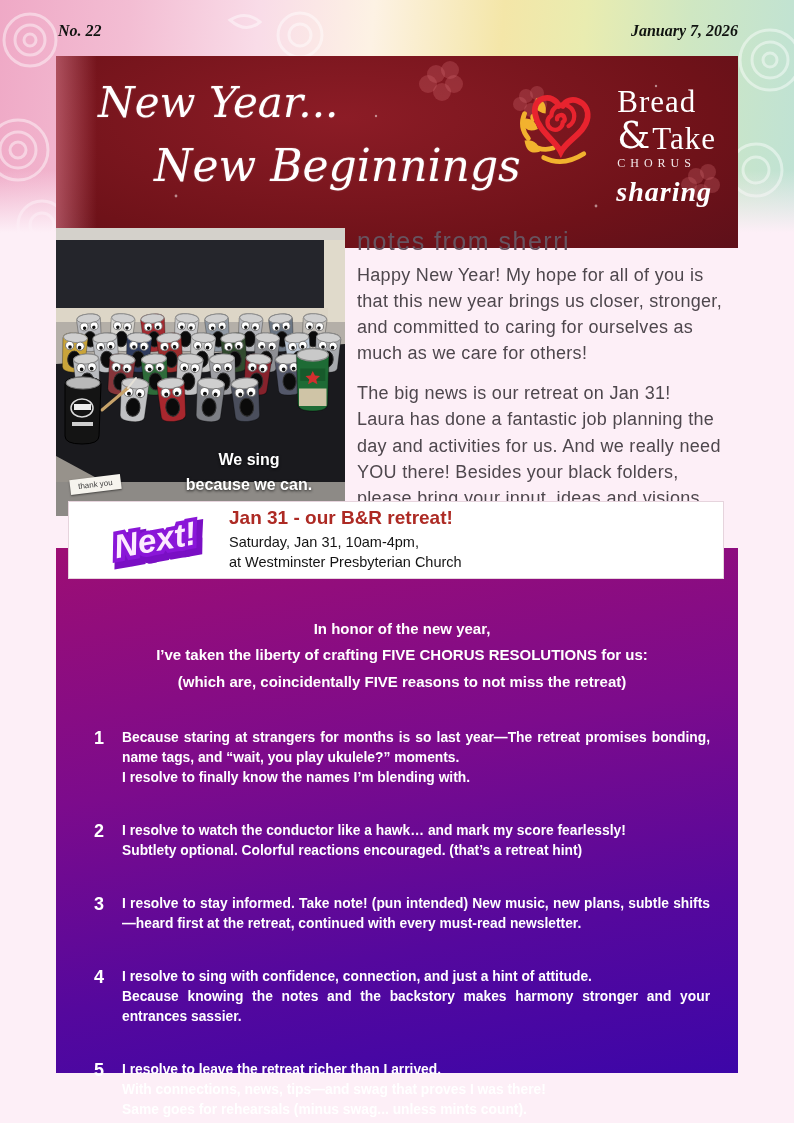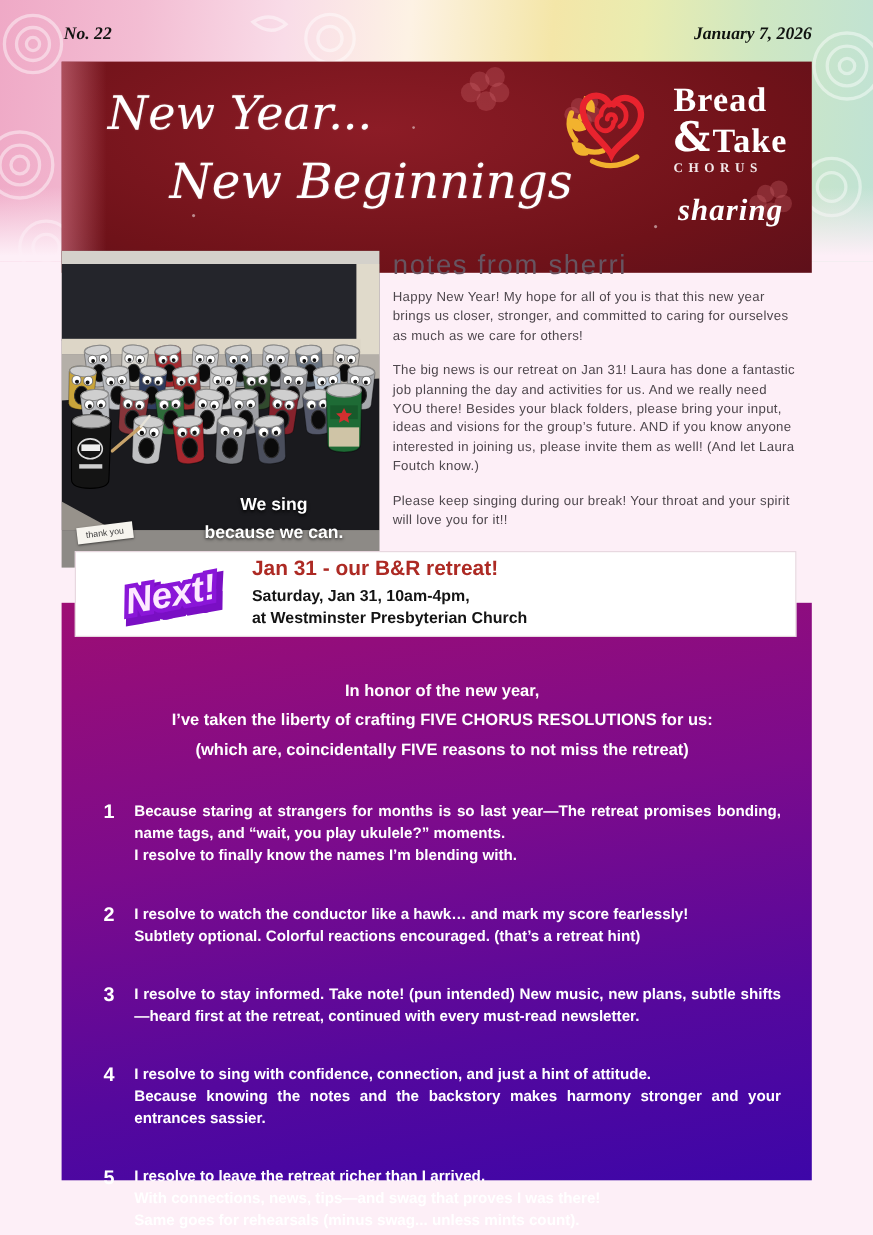--- a/index.html
+++ b/index.html
@@ -20,48 +20,48 @@
   
   .banner{position:absolute;left:56px;top:56px;width:682px;height:192px;
     background:radial-gradient(120% 150% at 42% 32%,#8c1c26 0%,#6f1219 45%,#570f1a 75%,#470d17 100%);
     overflow:hidden;}
   .banner::before{content:"";position:absolute;inset:0;
     background:linear-gradient(90deg,rgba(246,154,176,.45) 0%,rgba(246,154,176,0) 6%);}
   .script{position:absolute;color:#fff;font-family:"DejaVu Serif",serif;font-style:italic;font-weight:400;
     text-shadow:0 0 2px rgba(255,255,255,.25);white-space:nowrap;}
   .script.l1{left:42px;top:22px;font-size:42px;}
   .script.l2{left:98px;top:84px;font-size:44px;}
-  .brand{position:absolute;right:22px;top:14px;display:flex;align-items:center;gap:16px;font-weight:bold;}
+  .brand{position:absolute;right:22px;top:25px;display:flex;align-items:center;gap:16px;}
   .brand-text{color:#fff;font-family:"Liberation Serif",serif;line-height:1;}
   .brand-text .b1{font-size:31px;letter-spacing:1px;}
   .brand-text .b2{font-size:31px;display:flex;align-items:flex-end;letter-spacing:1px;}
   .brand-text .amp{font-size:37px;margin-right:1px;font-family:"DejaVu Serif",serif;}
   .brand-text .b3{font-size:12px;letter-spacing:5px;margin-top:3px;color:#f3e9ea;}
   .tagline{position:absolute;right:26px;top:120px;color:#fff;font-family:"Liberation Serif",serif;
     font-style:italic;font-weight:bold;font-size:28px;letter-spacing:1px;}
 
   
   .photo{position:absolute;left:56px;top:228px;width:289px;height:288px;background:#8d8a86;overflow:hidden;}
   .photo-caption{position:absolute;right:6px;bottom:18px;width:180px;text-align:center;color:#fff;
     font-weight:bold;font-size:16px;line-height:1.55;text-shadow:0 1px 3px rgba(0,0,0,.8);}
   .thankyou{position:absolute;left:14px;bottom:24px;background:#f6f4ee;color:#3a3a3a;font-size:8px;
     padding:3px 8px;transform:rotate(-7deg);box-shadow:0 1px 2px rgba(0,0,0,.5);}
 
   
   .notes{position:absolute;left:357px;top:227px;width:382px;color:#4e474d;}
   .notes h2{margin:0 0 6px 0;font-weight:400;font-size:25px;letter-spacing:1.5px;color:#675460;}
-  .notes p{margin:0 16px 14px 0;font-size:12px;line-height:1.45;letter-spacing:.3px;}
+  .notes p{margin:0 16px 14px 0;font-size:18px;line-height:1.45;letter-spacing:.3px;}
 
   
   .next-banner{position:absolute;left:68px;top:501px;width:656px;height:78px;background:#fff;
     border:1px solid #e6d4dd;box-sizing:border-box;display:flex;align-items:center;z-index:3;}
   .badge{margin-left:22px;flex:0 0 130px;}
   .next-text{margin-left:8px;}
   .next-title{color:#ad2a24;font-weight:bold;font-size:19px;margin-bottom:4px;}
-  .next-sub{color:#141414;font-weight:bold;font-size:14.5px;line-height:1.35;}
+  .next-sub{color:#141414;font-weight:normal;font-size:14.5px;line-height:1.35;}
 
   
   .resolutions{position:absolute;left:56px;top:548px;width:682px;height:525px;box-sizing:border-box;
     background:linear-gradient(170deg,#9d0e74 0%,#7c0b8c 40%,#55089d 72%,#3d06a8 100%);
     color:#fff;padding:68px 28px 0 38px;z-index:1;}
   .res-intro{text-align:center;font-weight:bold;font-size:15px;line-height:1.75;margin-bottom:24px;}
   .res-item{display:flex;margin-top:33px;}
   .res-item:first-of-type{margin-top:0;}
   .res-num{flex:0 0 18px;font-size:18px;font-weight:bold;margin-right:10px;line-height:20px;}
   .res-text{flex:1;font-weight:bold;font-size:13.8px;line-height:20px;}

